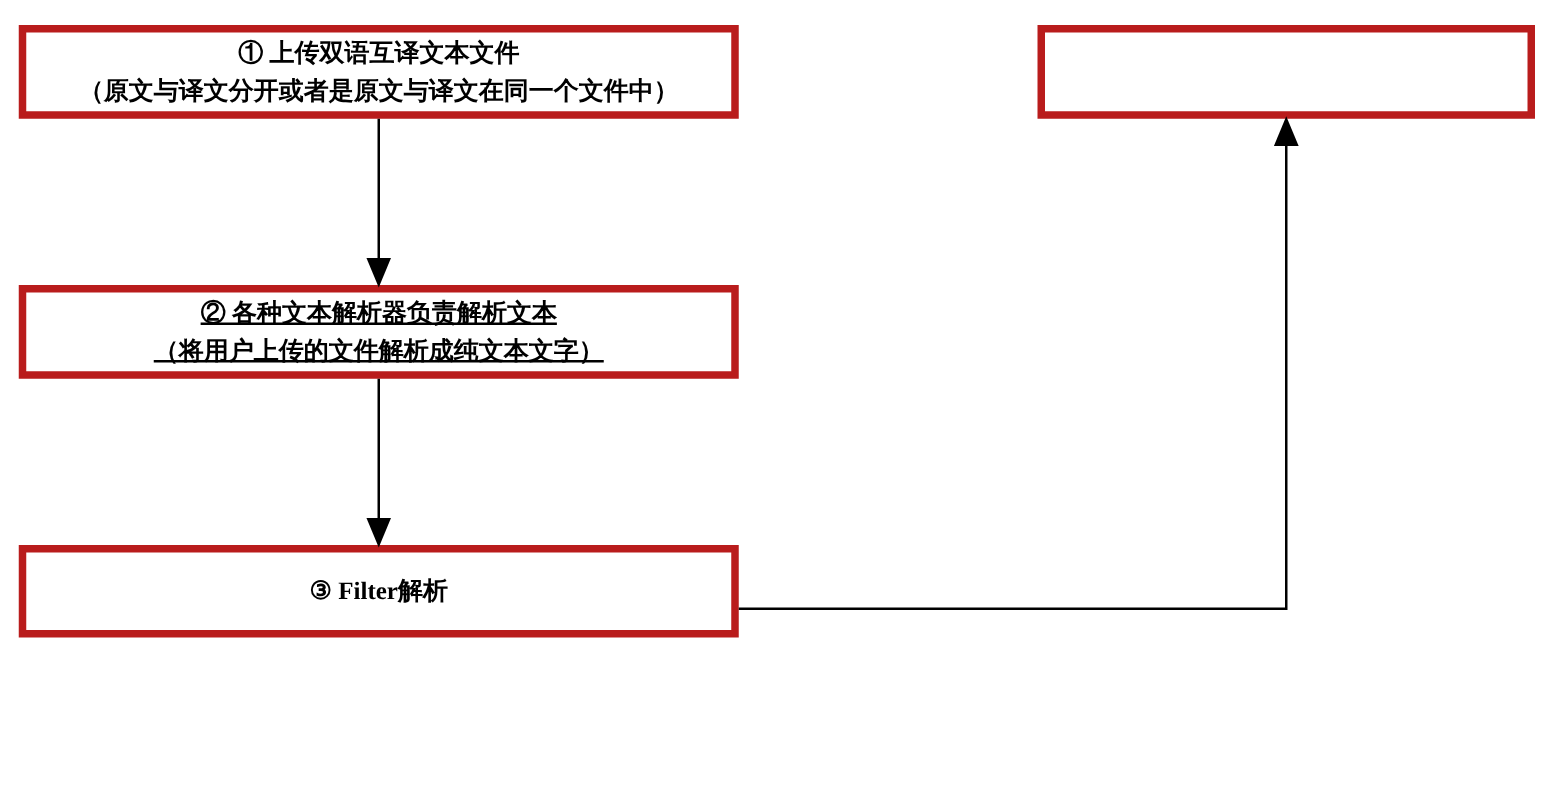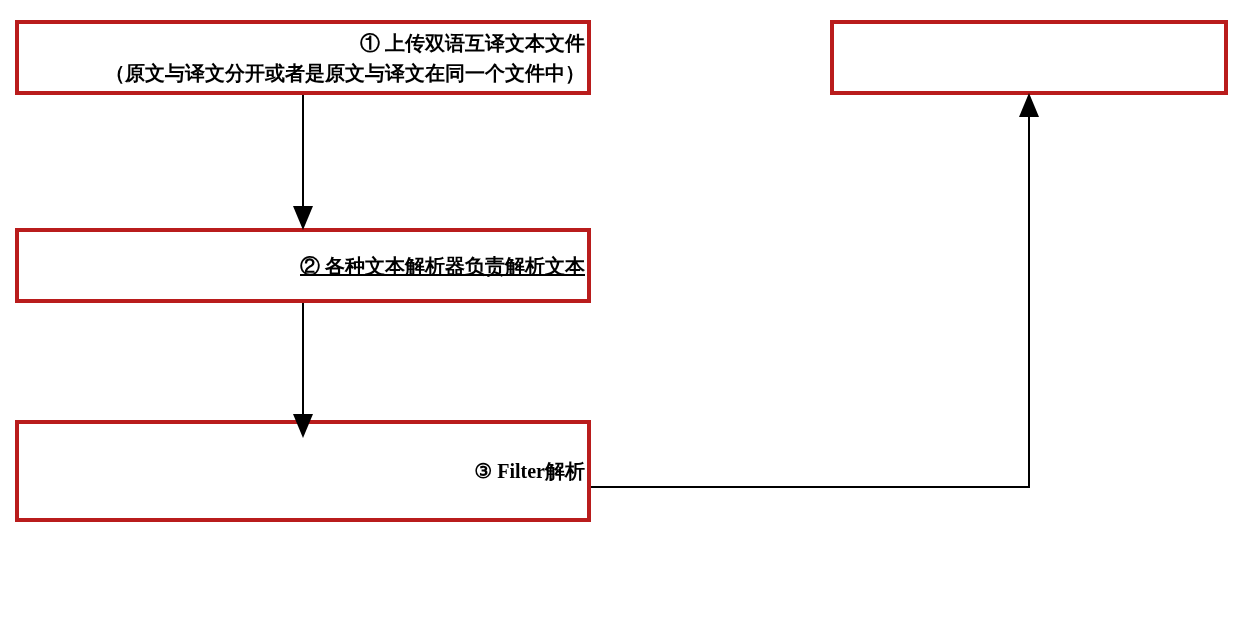--- a/index.html
+++ b/index.html
@@ -5,25 +5,25 @@
   * { box-sizing: border-box; margin: 0; padding: 0; }
   body {
     width: 1239px;
     height: 636px;
     position: relative;
     background: #fff;
     font-family: "SimSun", "宋体", serif;
   }
   .box {
     position: absolute;
-    border: 4px solid #b91c1c;
+    border: 6px solid #b91c1c;
     background: #fff;
     display: flex;
     flex-direction: column;
-    align-items: flex-end;
+    align-items: center;
     justify-content: center;
     text-align: center;
     font-size: 20px;
     line-height: 1.5;
     padding: 6px 2px;
     font-weight: bold;
   }
   .box .line1 { white-space: nowrap; }
   .box .line2 { white-space: nowrap; }
   .box .line3 { white-space: nowrap; }
@@ -35,23 +35,24 @@
 </head>
 <body>
 
 <div class="box" id="b1" style="left:15px; top:20px; width:576px; height:75px;">
   <div class="line1">① 上传双语互译文本文件</div>
   <div class="line2">（原文与译文分开或者是原文与译文在同一个文件中）</div>
 </div>
 
 <div class="box" id="b2" style="left:15px; top:228px; width:576px; height:75px;text-decoration:underline;">
   <div class="line1">② 各种文本解析器负责解析文本</div>
+  <div class="line2">（将用户上传的文件解析成纯文本文字）</div>
 </div>
 
-<div class="box" id="b3" style="left:15px; top:420px; width:576px; height:102px;">
+<div class="box" id="b3" style="left:15px; top:436px; width:576px; height:74px;">
   <div class="line1">③ Filter解析</div>
 </div>
 
 <div class="box" id="b4" style="left:830px; top:20px; width:398px; height:75px;">
 </div>
 
 <svg class="connector" style="left:0; top:0; width:1239px; height:636px;">
   <defs>
     <marker id="arrowhead" markerWidth="12" markerHeight="10" refX="10" refY="5" orient="auto">
       <polygon points="0 0, 12 5, 0 10" fill="#000"></polygon>

